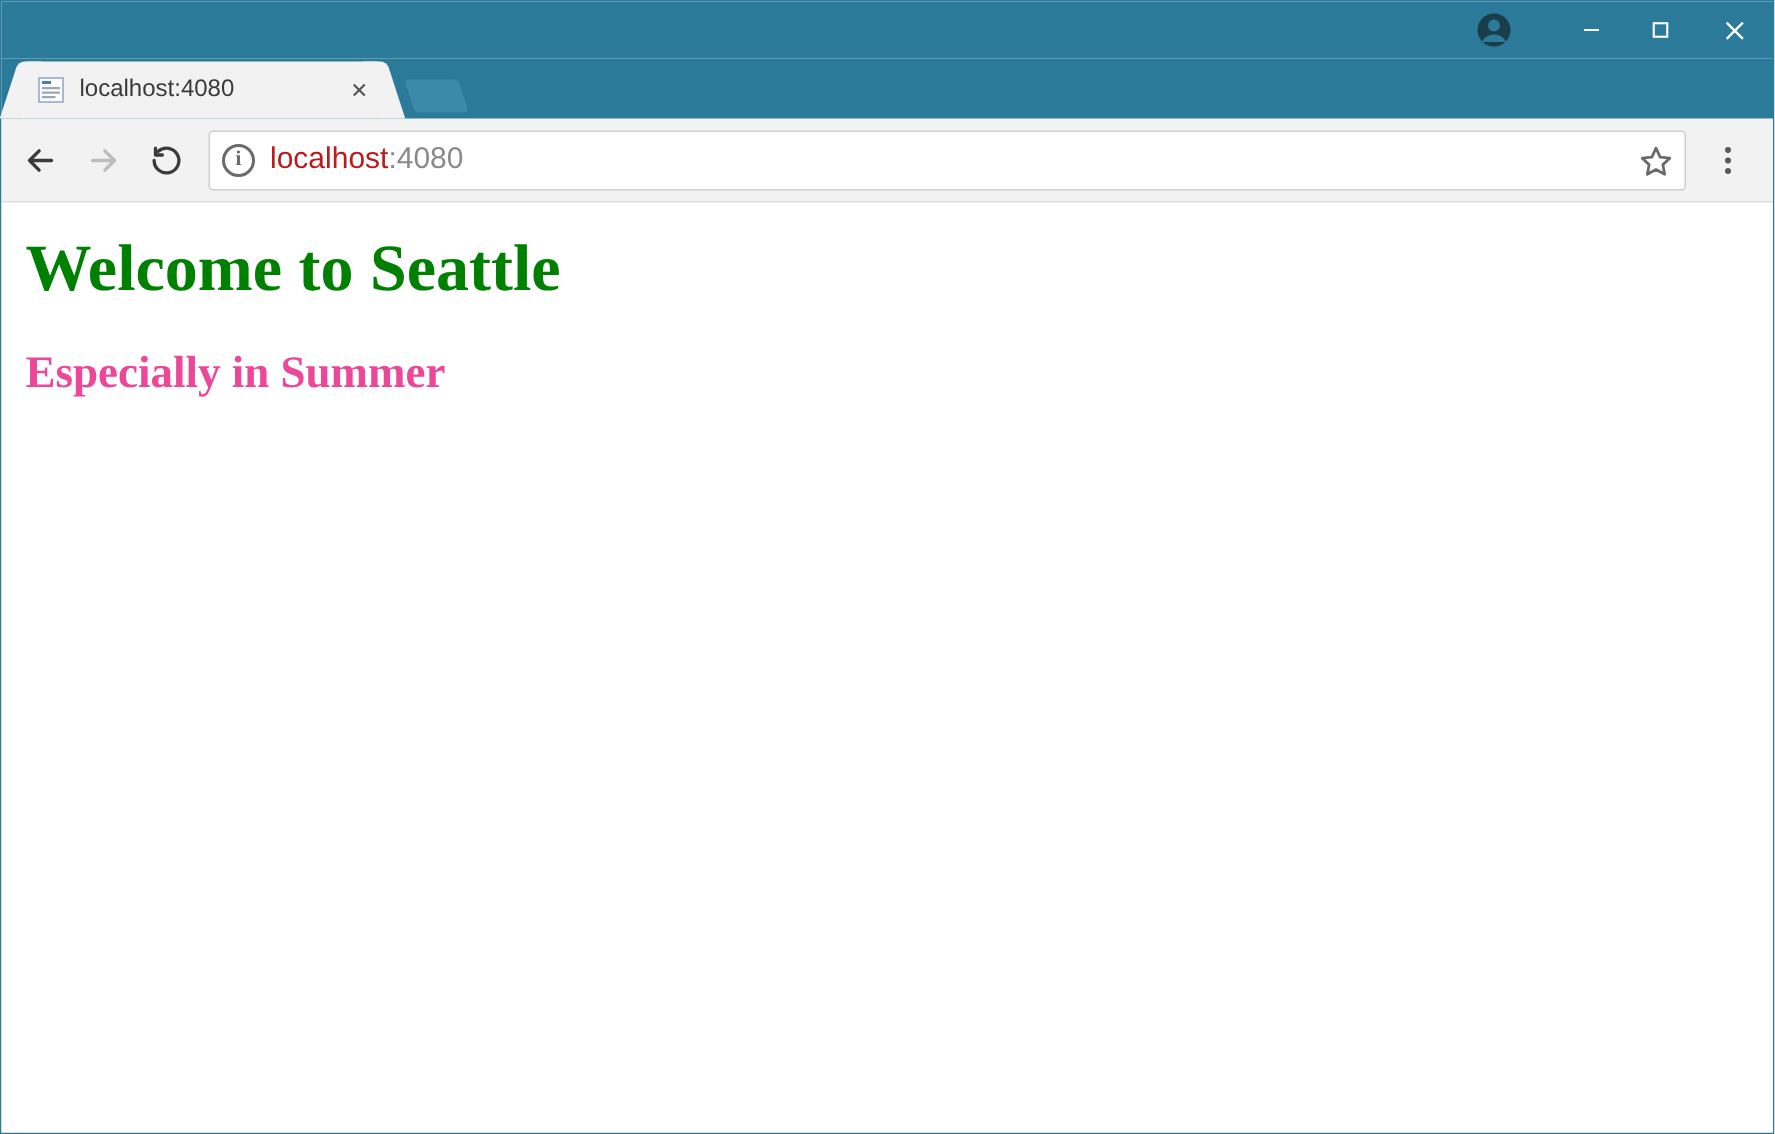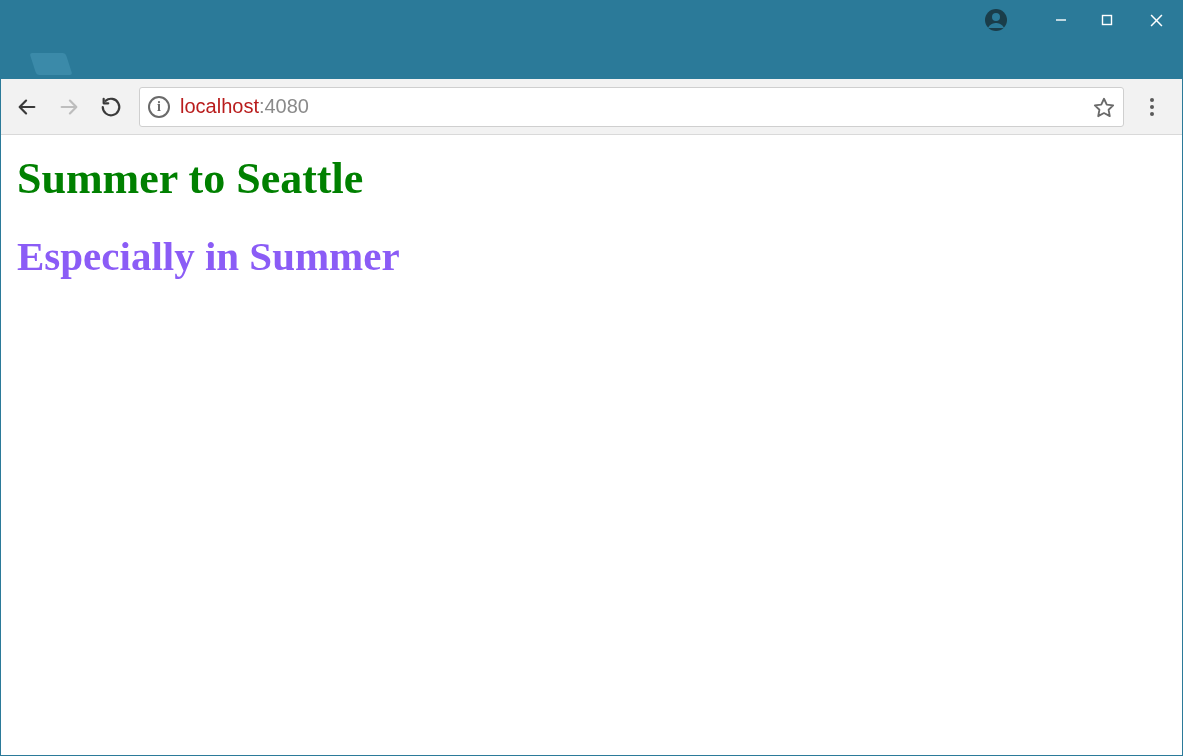--- a/index.html
+++ b/index.html
@@ -152,22 +152,22 @@
       margin:0 0 28px 0;
       font-family: "Times New Roman", Times, serif;
       font-weight: bold;
       font-size: 44px;
       color: green;
     }
     .viewport h2{
       margin:0;
       font-family: "Times New Roman", Times, serif;
       font-weight: bold;
-      font-size: 41px;
-      color: #8b5cf6;
+      font-size: 30px;
+      color: #ec4899;
     }
     svg { display:block; }
   </style>
 </head>
 <body>
 
 <div class="window">
 
   <div class="titlebar">
     <span class="user-icon">
@@ -189,20 +189,38 @@
     </div>
     <div class="winctrl close">
       <svg width="13" height="13" viewBox="0 0 12 12">
           <line x1="1" y1="1" x2="11" y2="11" stroke="#fff" stroke-width="1.4"></line>
           <line x1="11" y1="1" x2="1" y2="11" stroke="#fff" stroke-width="1.4"></line>
         </svg>
     </div>
   </div>
 
   <div class="tabstrip">
+    <div class="tab">
+      <span class="favicon">
+        <svg width="18" height="18" viewBox="0 0 18 18">
+            <rect x="1" y="1" width="16" height="16" fill="#fff" stroke="#8aa5c9"></rect>
+            <rect x="3" y="3" width="6" height="2" fill="#4a7cc1"></rect>
+            <rect x="3" y="7" width="12" height="1.5" fill="#9aa7b4"></rect>
+            <rect x="3" y="10" width="12" height="1.5" fill="#9aa7b4"></rect>
+            <rect x="3" y="13" width="9" height="1.5" fill="#9aa7b4"></rect>
+          </svg>
+      </span>
+      <span class="tab-title">localhost:4080</span>
+      <span class="tab-close">
+        <svg width="11" height="11" viewBox="0 0 12 12">
+            <line x1="2" y1="2" x2="10" y2="10" stroke="#555" stroke-width="1.6"></line>
+            <line x1="10" y1="2" x2="2" y2="10" stroke="#555" stroke-width="1.6"></line>
+          </svg>
+      </span>
+    </div>
     <div class="newtab"></div>
   </div>
 
   <div class="toolbar">
     <div class="nav-btn">
       <svg width="22" height="22" viewBox="0 0 24 24" fill="none" stroke="#3a3a3a" stroke-width="2.4" stroke-linecap="round" stroke-linejoin="round">
           <line x1="20" y1="12" x2="5" y2="12"></line>
           <polyline points="11 5 4 12 11 19"></polyline>
         </svg>
     </div>
@@ -232,17 +250,17 @@
     </div>
 
     <div class="menu-btn">
       <span class="menu-dot"></span>
       <span class="menu-dot"></span>
       <span class="menu-dot"></span>
     </div>
   </div>
 
   <div class="viewport">
-    <h1>Summer to Seattle</h1>
+    <h1>Welcome to Seattle</h1>
     <h2>Especially in Summer</h2>
   </div>
 
 </div>
 
 </body></html>

